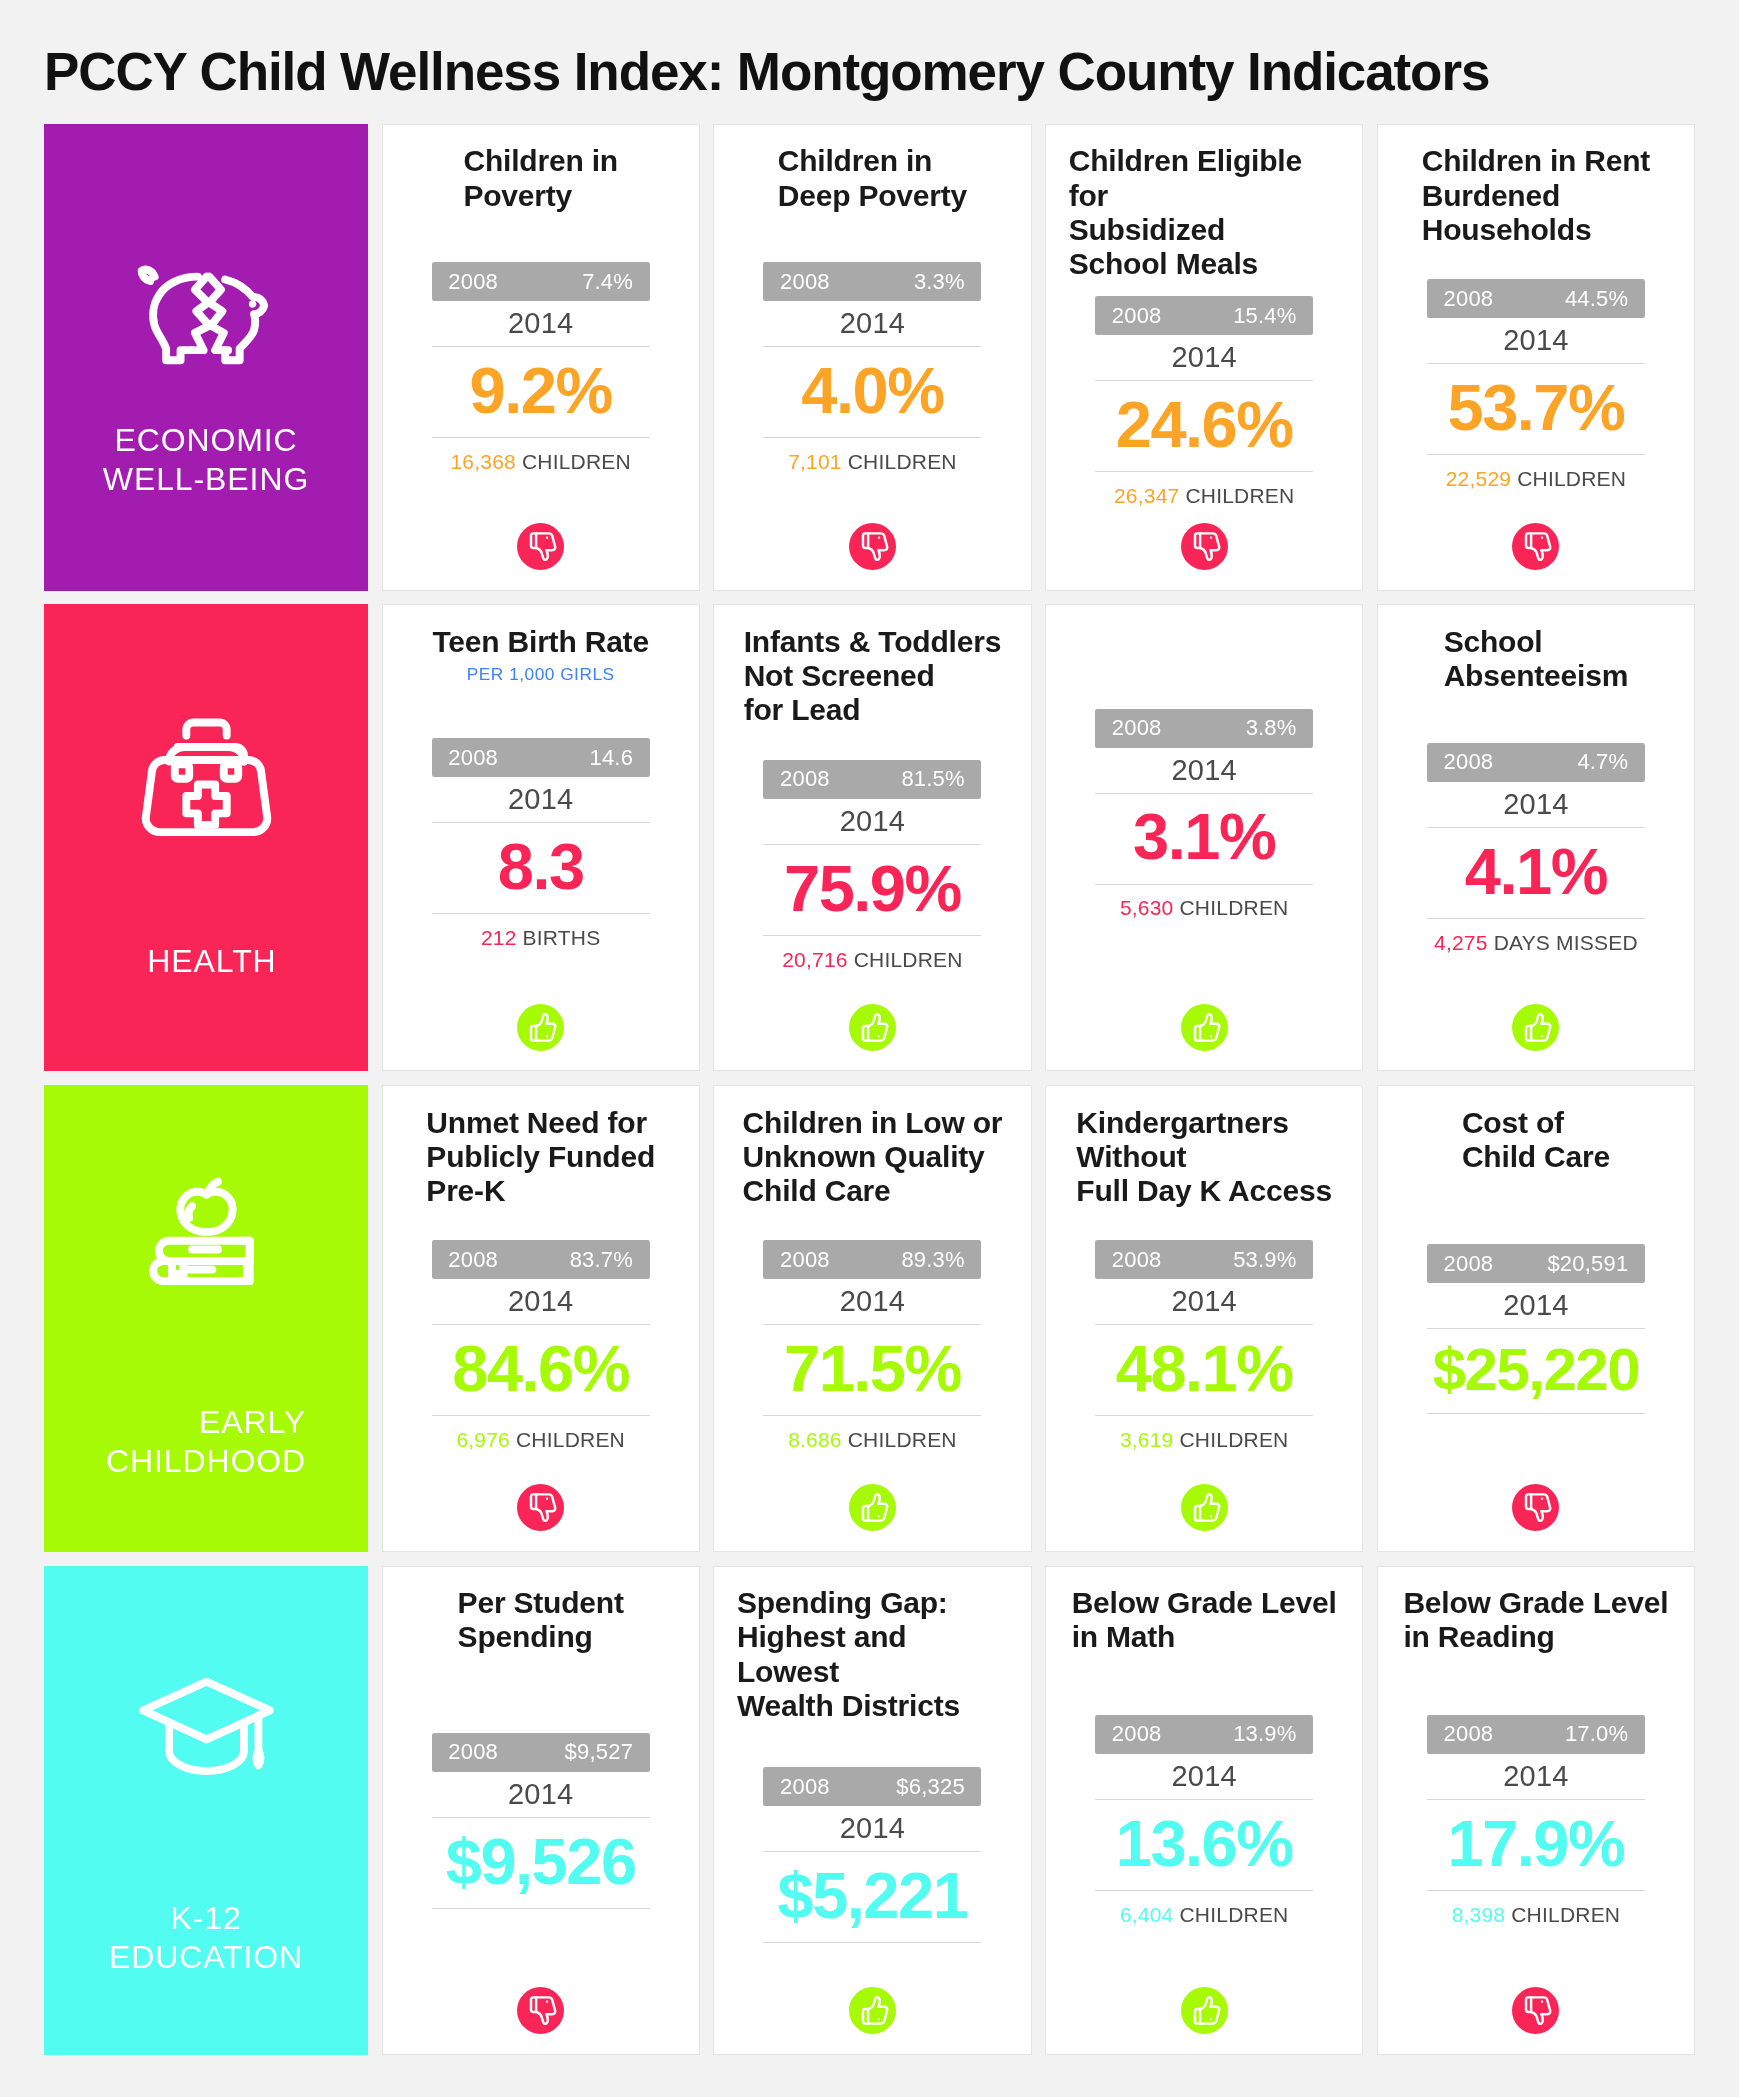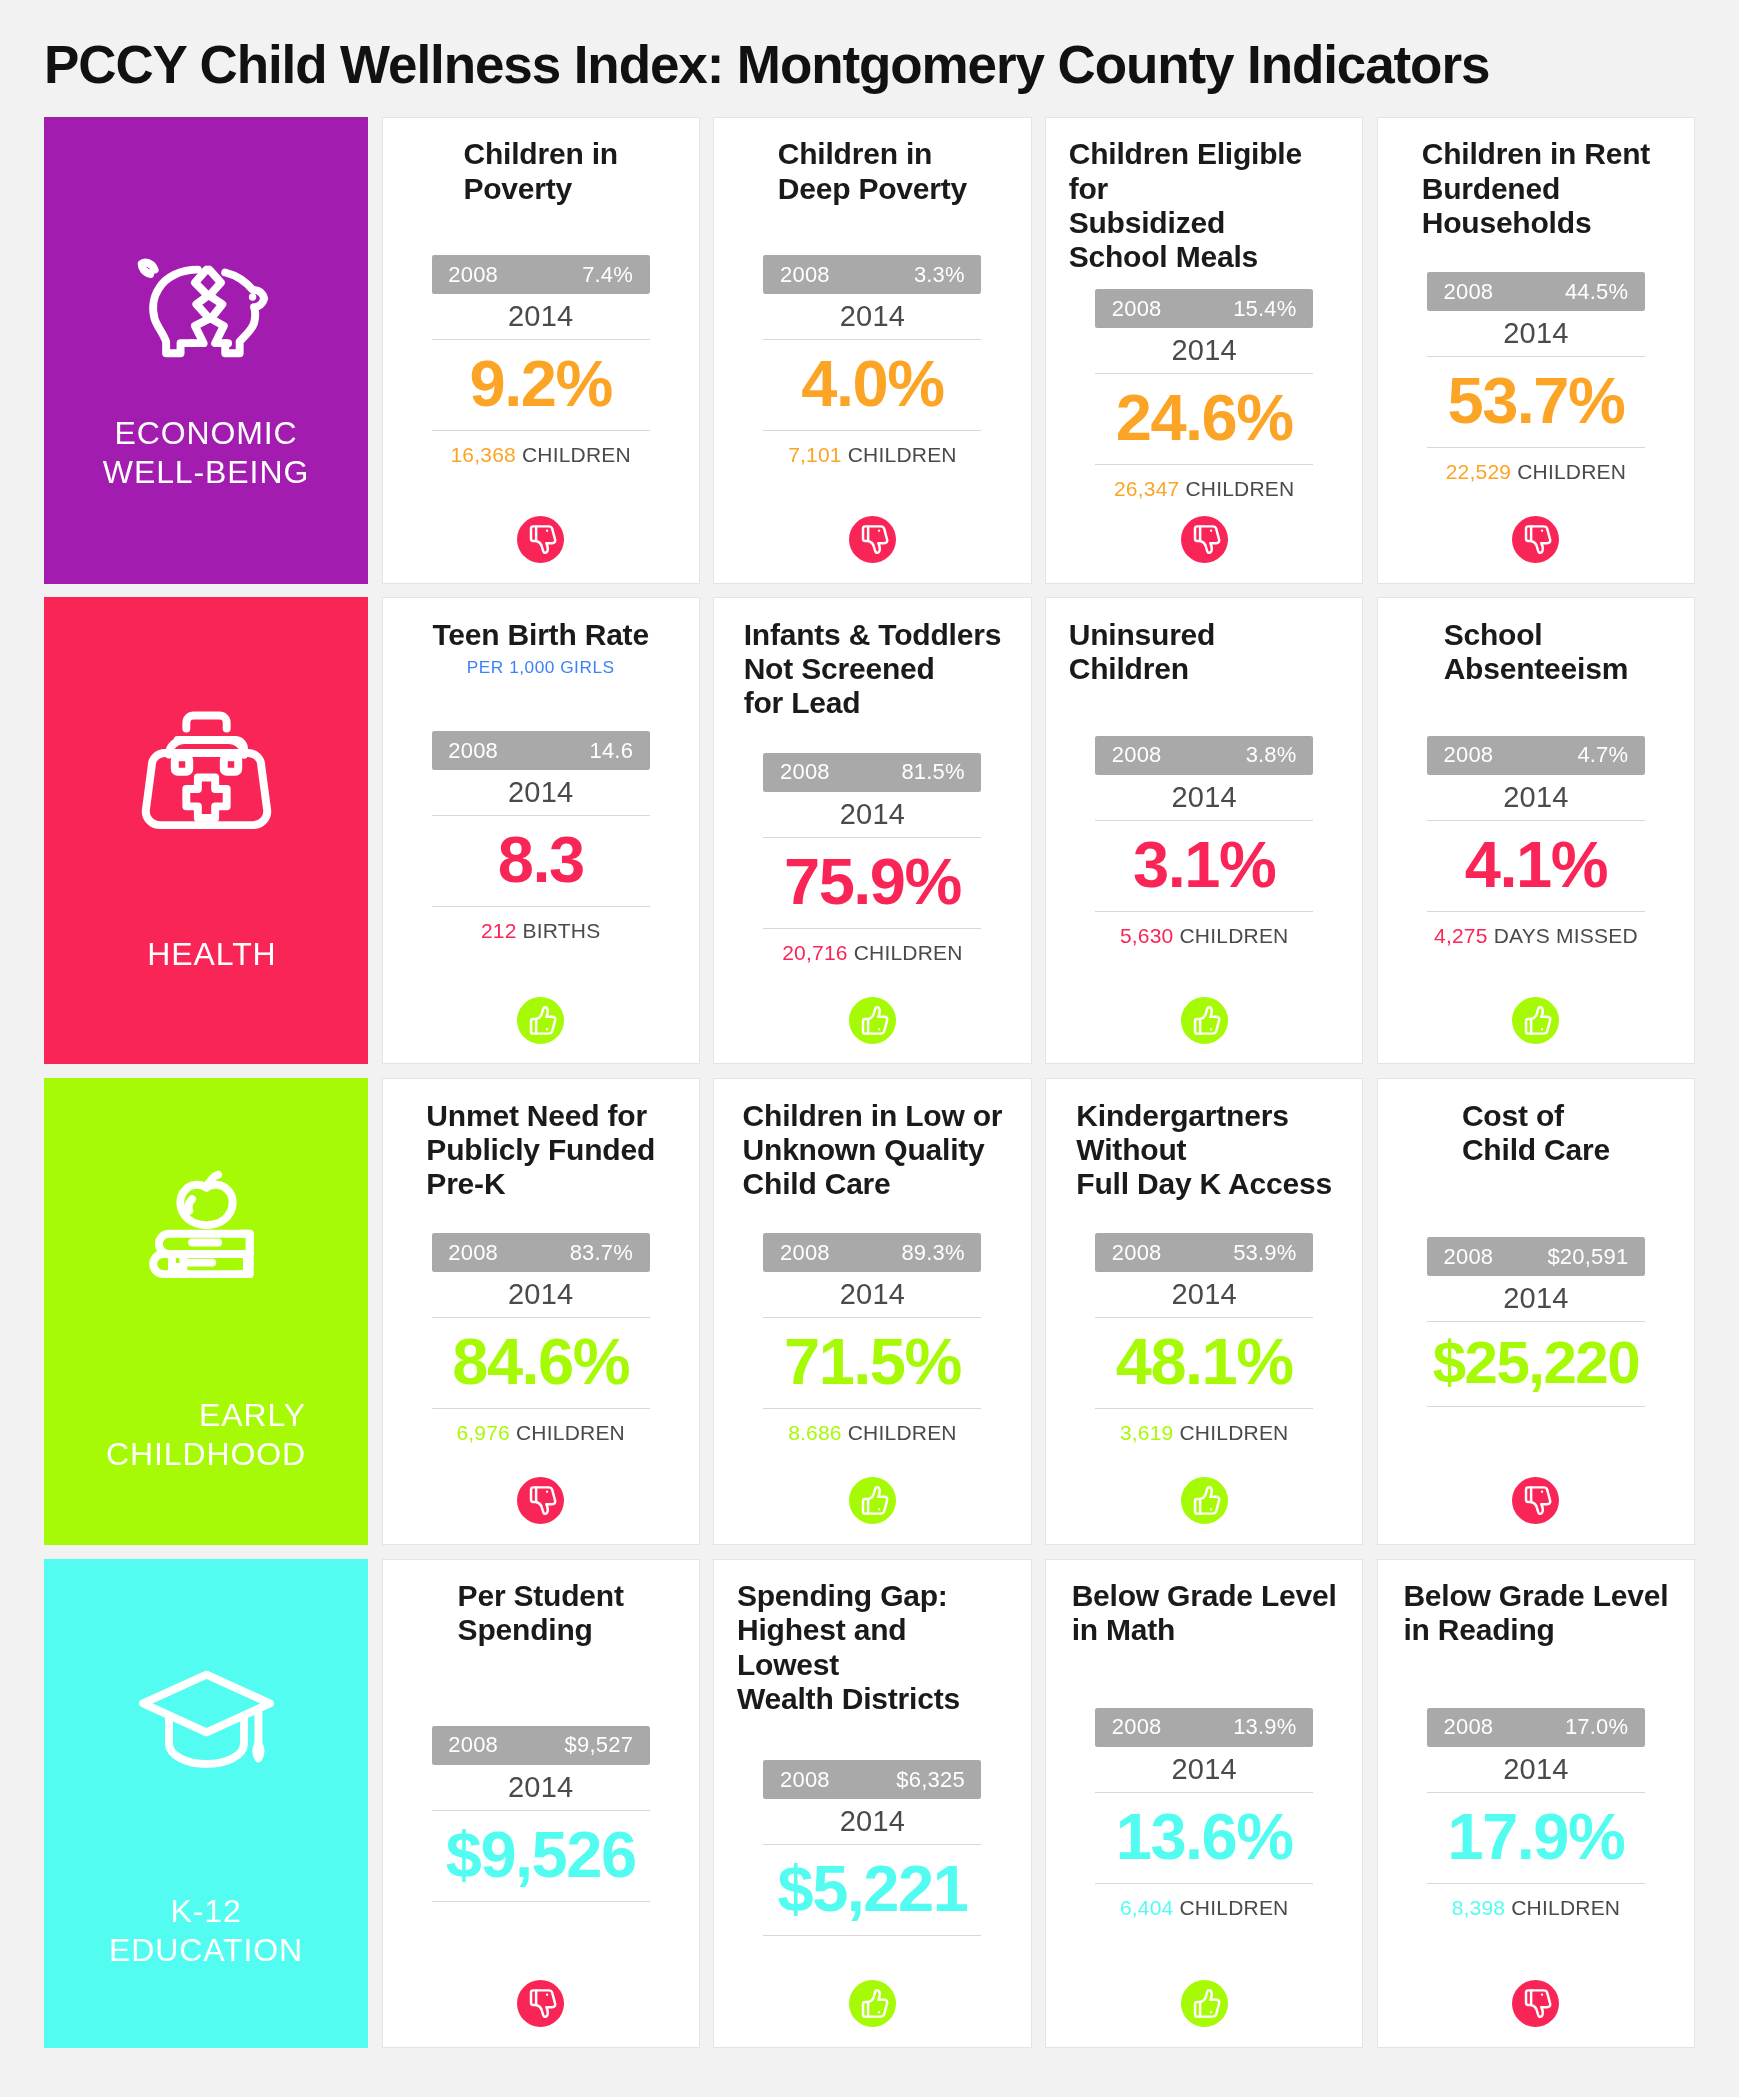--- a/index.html
+++ b/index.html
@@ -7,21 +7,21 @@
     width: 1739px;
     height: 2097px;
     background: #F2F2F2;
     font-family: "Liberation Sans", sans-serif;
   }
   .page {
     width: 1739px;
     height: 1740px;
     position: relative;
     background: #F2F2F2;
-    padding: 4px 44px;
+    padding: 11px 44px;
     border-radius: 6px;
   }
   .page-title {
     font-size: 53px;
     font-weight: bold;
     color: #111111;
     letter-spacing: -1.1px;
     padding-top: 32px;
     padding-bottom: 22.6px;
     line-height: 1.1;
@@ -310,21 +310,20 @@
           <div class="count"><span class="num c-pink">20,716</span> <span>CHILDREN</span></div>
           <div class="verdict good">
             <svg viewBox="0 0 48 48" fill="none" stroke="#fff" stroke-width="3.4" stroke-linecap="round" stroke-linejoin="round">
       <path d="M18 42V22c4-1 7-4 8-8 1-3 1-6 3-8 3-1 5 1 5 5 0 3-1 6-2 8h8c3 0 5 2 4 5l-4 15c-1 3-3 3-5 3z"></path>
       <path d="M18 22h-4a3 3 0 0 0-3 3v14a3 3 0 0 0 3 3h4"></path>
       <circle cx="33" cy="36" r="1.6" fill="#fff" stroke="none"></circle>
     </svg>
           </div>
         </div>
         <div class="card">
-          <div class="card-title">Uninsured Children</div>
           <div class="pill">
             <span>2008</span>
             <span>3.8%</span>
           </div>
           <div class="year">2014</div>
           <div class="rule"></div>
           <div class="value c-pink">3.1%</div>
           <div class="rule bottom"></div>
           <div class="count"><span class="num c-pink">5,630</span> <span>CHILDREN</span></div>
           <div class="verdict good">

